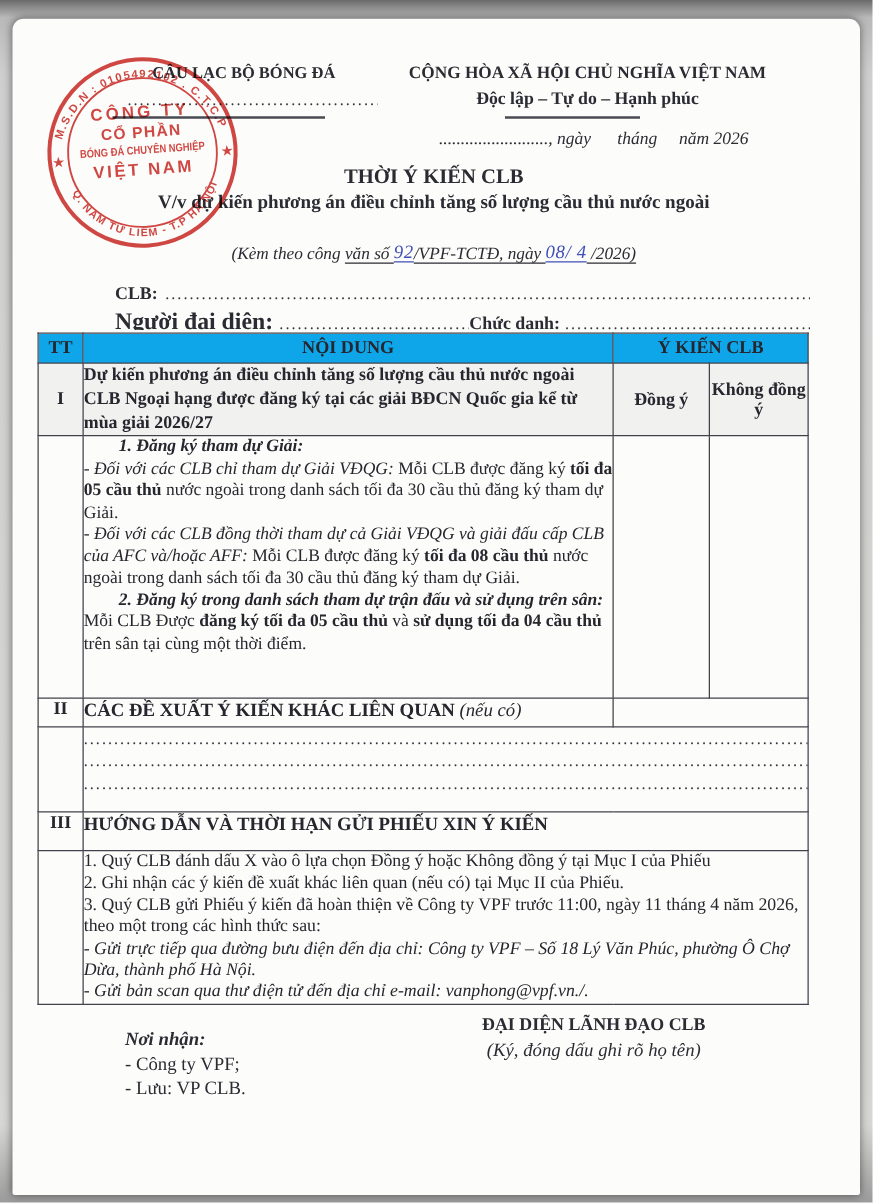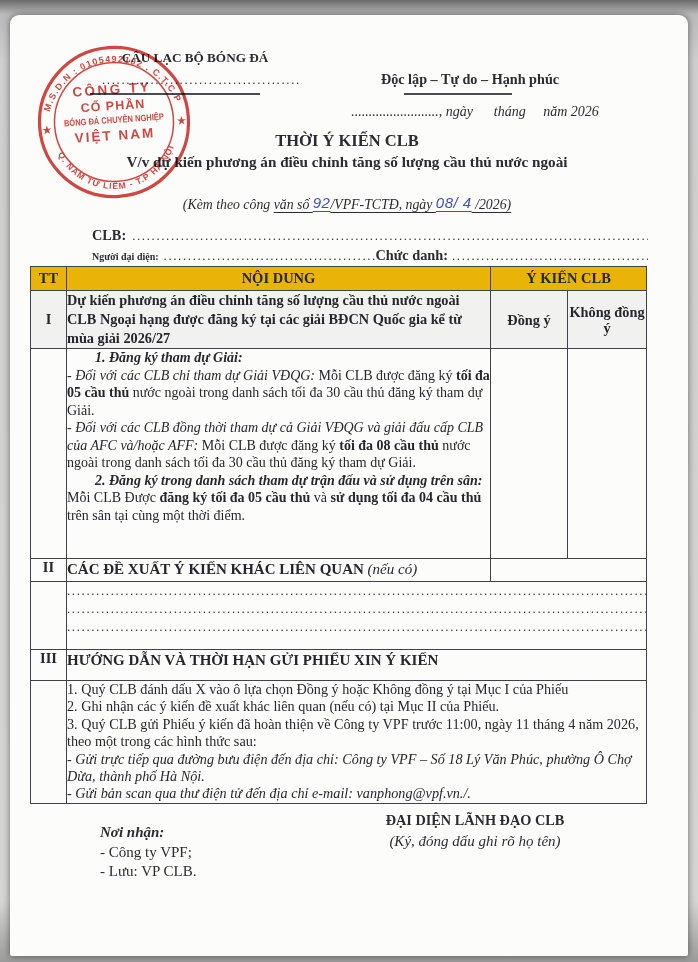--- a/index.html
+++ b/index.html
@@ -23,32 +23,32 @@
   .nowrap{white-space:nowrap;overflow:hidden;}
   .pre{white-space:pre;}
   .dots{overflow:hidden;white-space:nowrap;letter-spacing:1.6px;font-size:13px;color:#33333b;}
   .rule{background:#4a4a52;height:1.5px;}
   .flexline{display:flex;align-items:baseline;}
   .flex1{flex:1;}
   
   .f-b{font-weight:bold;}
   .f-i{font-style:italic;}
   .f-u{text-decoration:underline;text-underline-offset:3px;margin-top:36px;}
-  .f-h{color:#4050b8;font-style:italic;font-family:Liberation Sans, sans-serif;font-size:15px;letter-spacing:.5px;position:relative;top:-1px;}
+  .f-h{color:#4050b8;font-style:italic;font-family:Liberation Serif, serif;font-size:15px;letter-spacing:.5px;position:relative;top:-1px;}
   
   table.main{
     position:absolute;left:30px;top:266px;width:616px;
     border-collapse:collapse;table-layout:fixed;
     font-size:14px;color:#26262e;
   }
   table.main td, table.main th{
     border:1.4px solid #41414b;vertical-align:top;overflow:hidden;
     padding:0;
   }
-  tr.hdr{height:24px;background:#eab308;}
+  tr.hdr{height:24px;background:#0ea5e9;}
   tr.hdr th{font-size:14.5px;font-weight:bold;text-align:center;vertical-align:middle;padding:1px 2px;}
   tr.rowI{height:58px;background:#f1f1ef;}
   tr.rowI td{vertical-align:middle;}
   td.tt{text-align:center;font-weight:bold;font-size:14.5px;vertical-align:middle;}
   td.summary{font-weight:bold;font-size:14.3px;line-height:19px;padding:2px 6px 2px 8px;}
   td.opt{text-align:center;font-weight:bold;font-size:14.3px;vertical-align:middle;line-height:16px;padding:1px 2px;}
   tr.content{height:210px;}
   td.details{padding:3px 8px 0 8px;line-height:17.5px;font-size:14px;}
   td.details p{margin:0;}
   p.phead{font-weight:bold;font-style:italic;text-indent:28px;}
@@ -74,35 +74,36 @@
 <div class="page"></div>
 
 <div class="canvas">
 
   <div class="abs ctr" style="left:104px;top:50px;width:182px;">
     <div class="b" style="font-size:13.2px;">CÂU LẠC BỘ BÓNG ĐÁ</div>
   </div>
   <div class="abs dots" style="left:102px;top:72px;width:200px;height:15px;">........................................................................................................................................................................................................</div>
   <div class="abs rule" style="left:90px;top:93px;width:170px;"></div>
 
+  <div class="abs ctr b" style="left:320px;top:50px;width:300px;font-size:13.8px;">CỘNG HÒA XÃ HỘI CHỦ NGHĨA VIỆT NAM</div>
   <div class="abs ctr b" style="left:320px;top:71px;width:300px;font-size:14.2px;">Độc lập – Tự do – Hạnh phúc</div>
   <div class="abs rule" style="left:404px;top:93px;width:108px;"></div>
   <div class="abs ctr i pre" style="left:320px;top:104px;width:310px;font-size:14px;">........................., ngày      tháng     năm 2026</div>
 
   <div class="abs ctr b" style="left:40px;top:131px;width:614px;font-size:16.5px;">THỜI Ý KIẾN CLB</div>
   <div class="abs ctr b" style="left:40px;top:153px;width:614px;font-size:15.2px;">V/v dự kiến phương án điều chỉnh tăng số lượng cầu thủ nước ngoài</div>
   <div class="abs ctr" style="left:40px;top:195px;width:614px;font-size:13.8px;"><span class="f-i">(Kèm theo công </span><span class="f-i f-u">văn số </span><span class="f-h f-u"> 92</span><span class="f-i f-u">/VPF-TCTĐ, ngày </span><span class="f-h f-u">08/ 4</span><span class="f-i f-u"> /2026)</span></div>
 
   <div class="abs flexline nowrap" style="left:92px;top:227px;width:556px;height:17px;">
     <span class="b" style="font-size:14.3px;">CLB:</span>
       <span style="width:6px;"></span>
       <span class="dots flex1">........................................................................................................................................................................................................</span>
   </div>
   <div class="abs flexline nowrap" style="left:92px;top:247px;width:556px;height:17px;">
-    <span class="b" style="font-size:10px;">Người đại diện:</span>
+    <span class="b" style="font-size:19px;">Người đại diện:</span>
       <span style="width:5px;"></span>
       <span class="dots flex1">........................................................................................................................................................................................................</span>
       <span class="b" style="font-size:14.3px;">Chức danh:</span>
       <span style="width:4px;"></span>
       <span class="dots" style="width:196px;">........................................................................................................................................................................................................</span>
   </div>
 
   <table class="main">
     <colgroup>
       <col style="width:36px">

